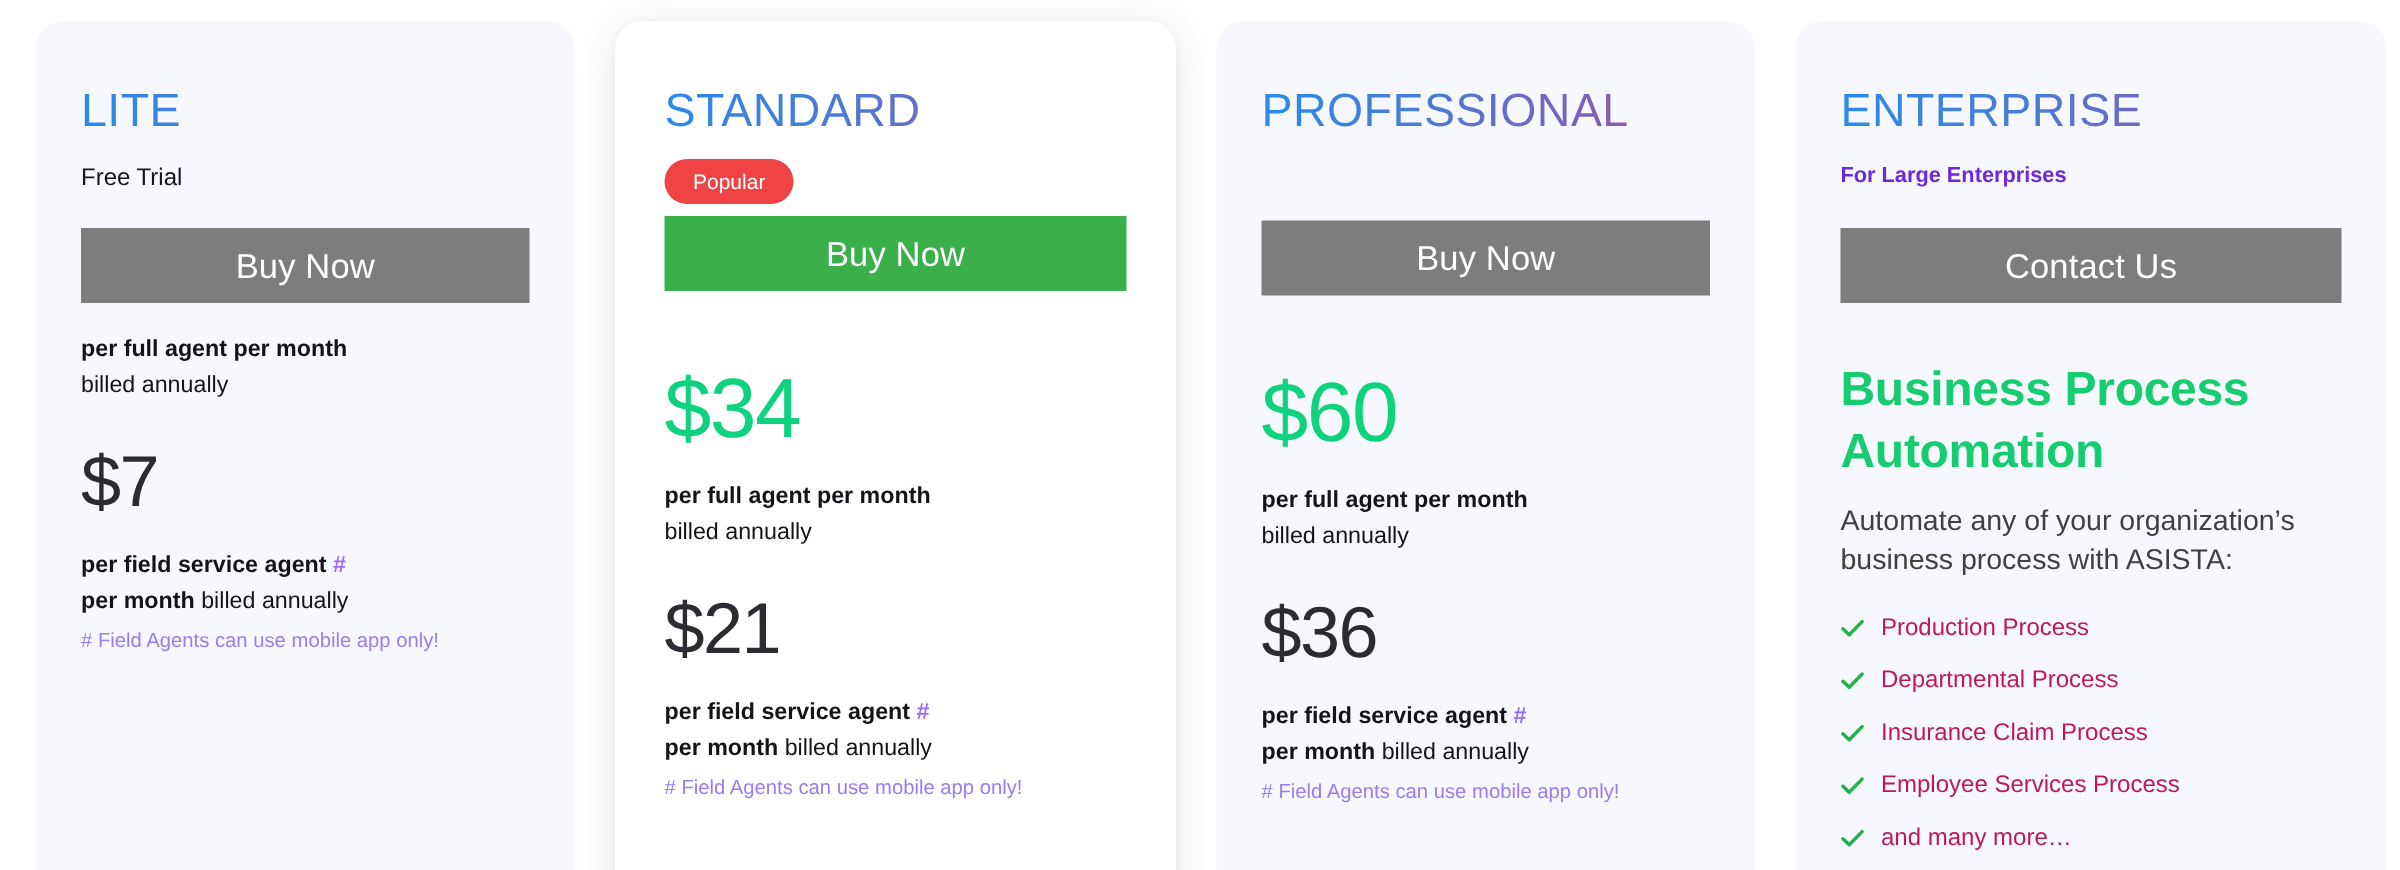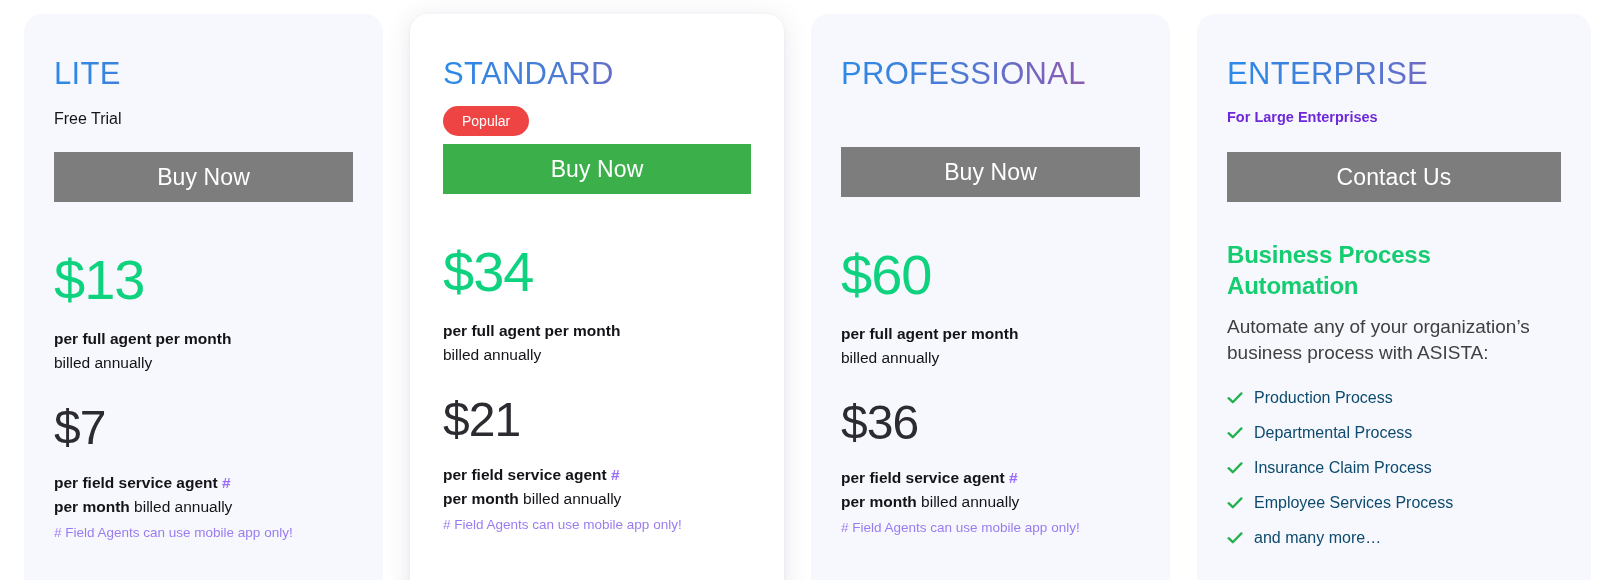--- a/index.html
+++ b/index.html
@@ -174,42 +174,42 @@
   .footnote {
     margin-top: 8px;
     font-size: 13.5px;
     color: #9b7cf0;
     line-height: 1.2;
   }
 
   
   .ent-heading {
     margin-top: 37px;
-    font-size: 24px;
+    font-size: 32px;
     font-weight: 700;
     color: #15cd70;
     line-height: 1.3;
     letter-spacing: -0.2px;
   }
 
   .ent-body {
     margin-top: 13px;
     font-size: 19px;
     color: #404040;
     line-height: 1.38;
   }
 
   .feature-list { margin-top: 24px; list-style: none; }
 
   .feature-item {
     display: flex;
     align-items: center;
     gap: 11px;
     font-size: 16px;
-    color: #0c4a6e;
+    color: #be185d;
     line-height: 1;
     margin-bottom: 19px;
   }
 
   .check-icon {
     flex: 0 0 auto;
     width: 16px;
     height: 16px;
     display: inline-block;
     color: #22b14c;
@@ -219,21 +219,20 @@
 </head>
 <body>
 
 <div class="pricing-row">
 
   <section class="plan-card lite">
     <h2 class="plan-title">LITE</h2>
     <div class="plan-sub">Free Trial</div>
     <button class="cta">Buy Now</button>
 
-    <div class="price-primary">$13</div>
     <div class="price-desc-bold">per full agent per month</div>
     <div class="price-desc">billed annually</div>
 
     <div class="price-secondary">$7</div>
     <div class="price-desc-bold">
       <span>per field service agent</span>
       <span class="hash">#</span>
     </div>
     <div class="desc-mixed">
       <b>per month</b>

